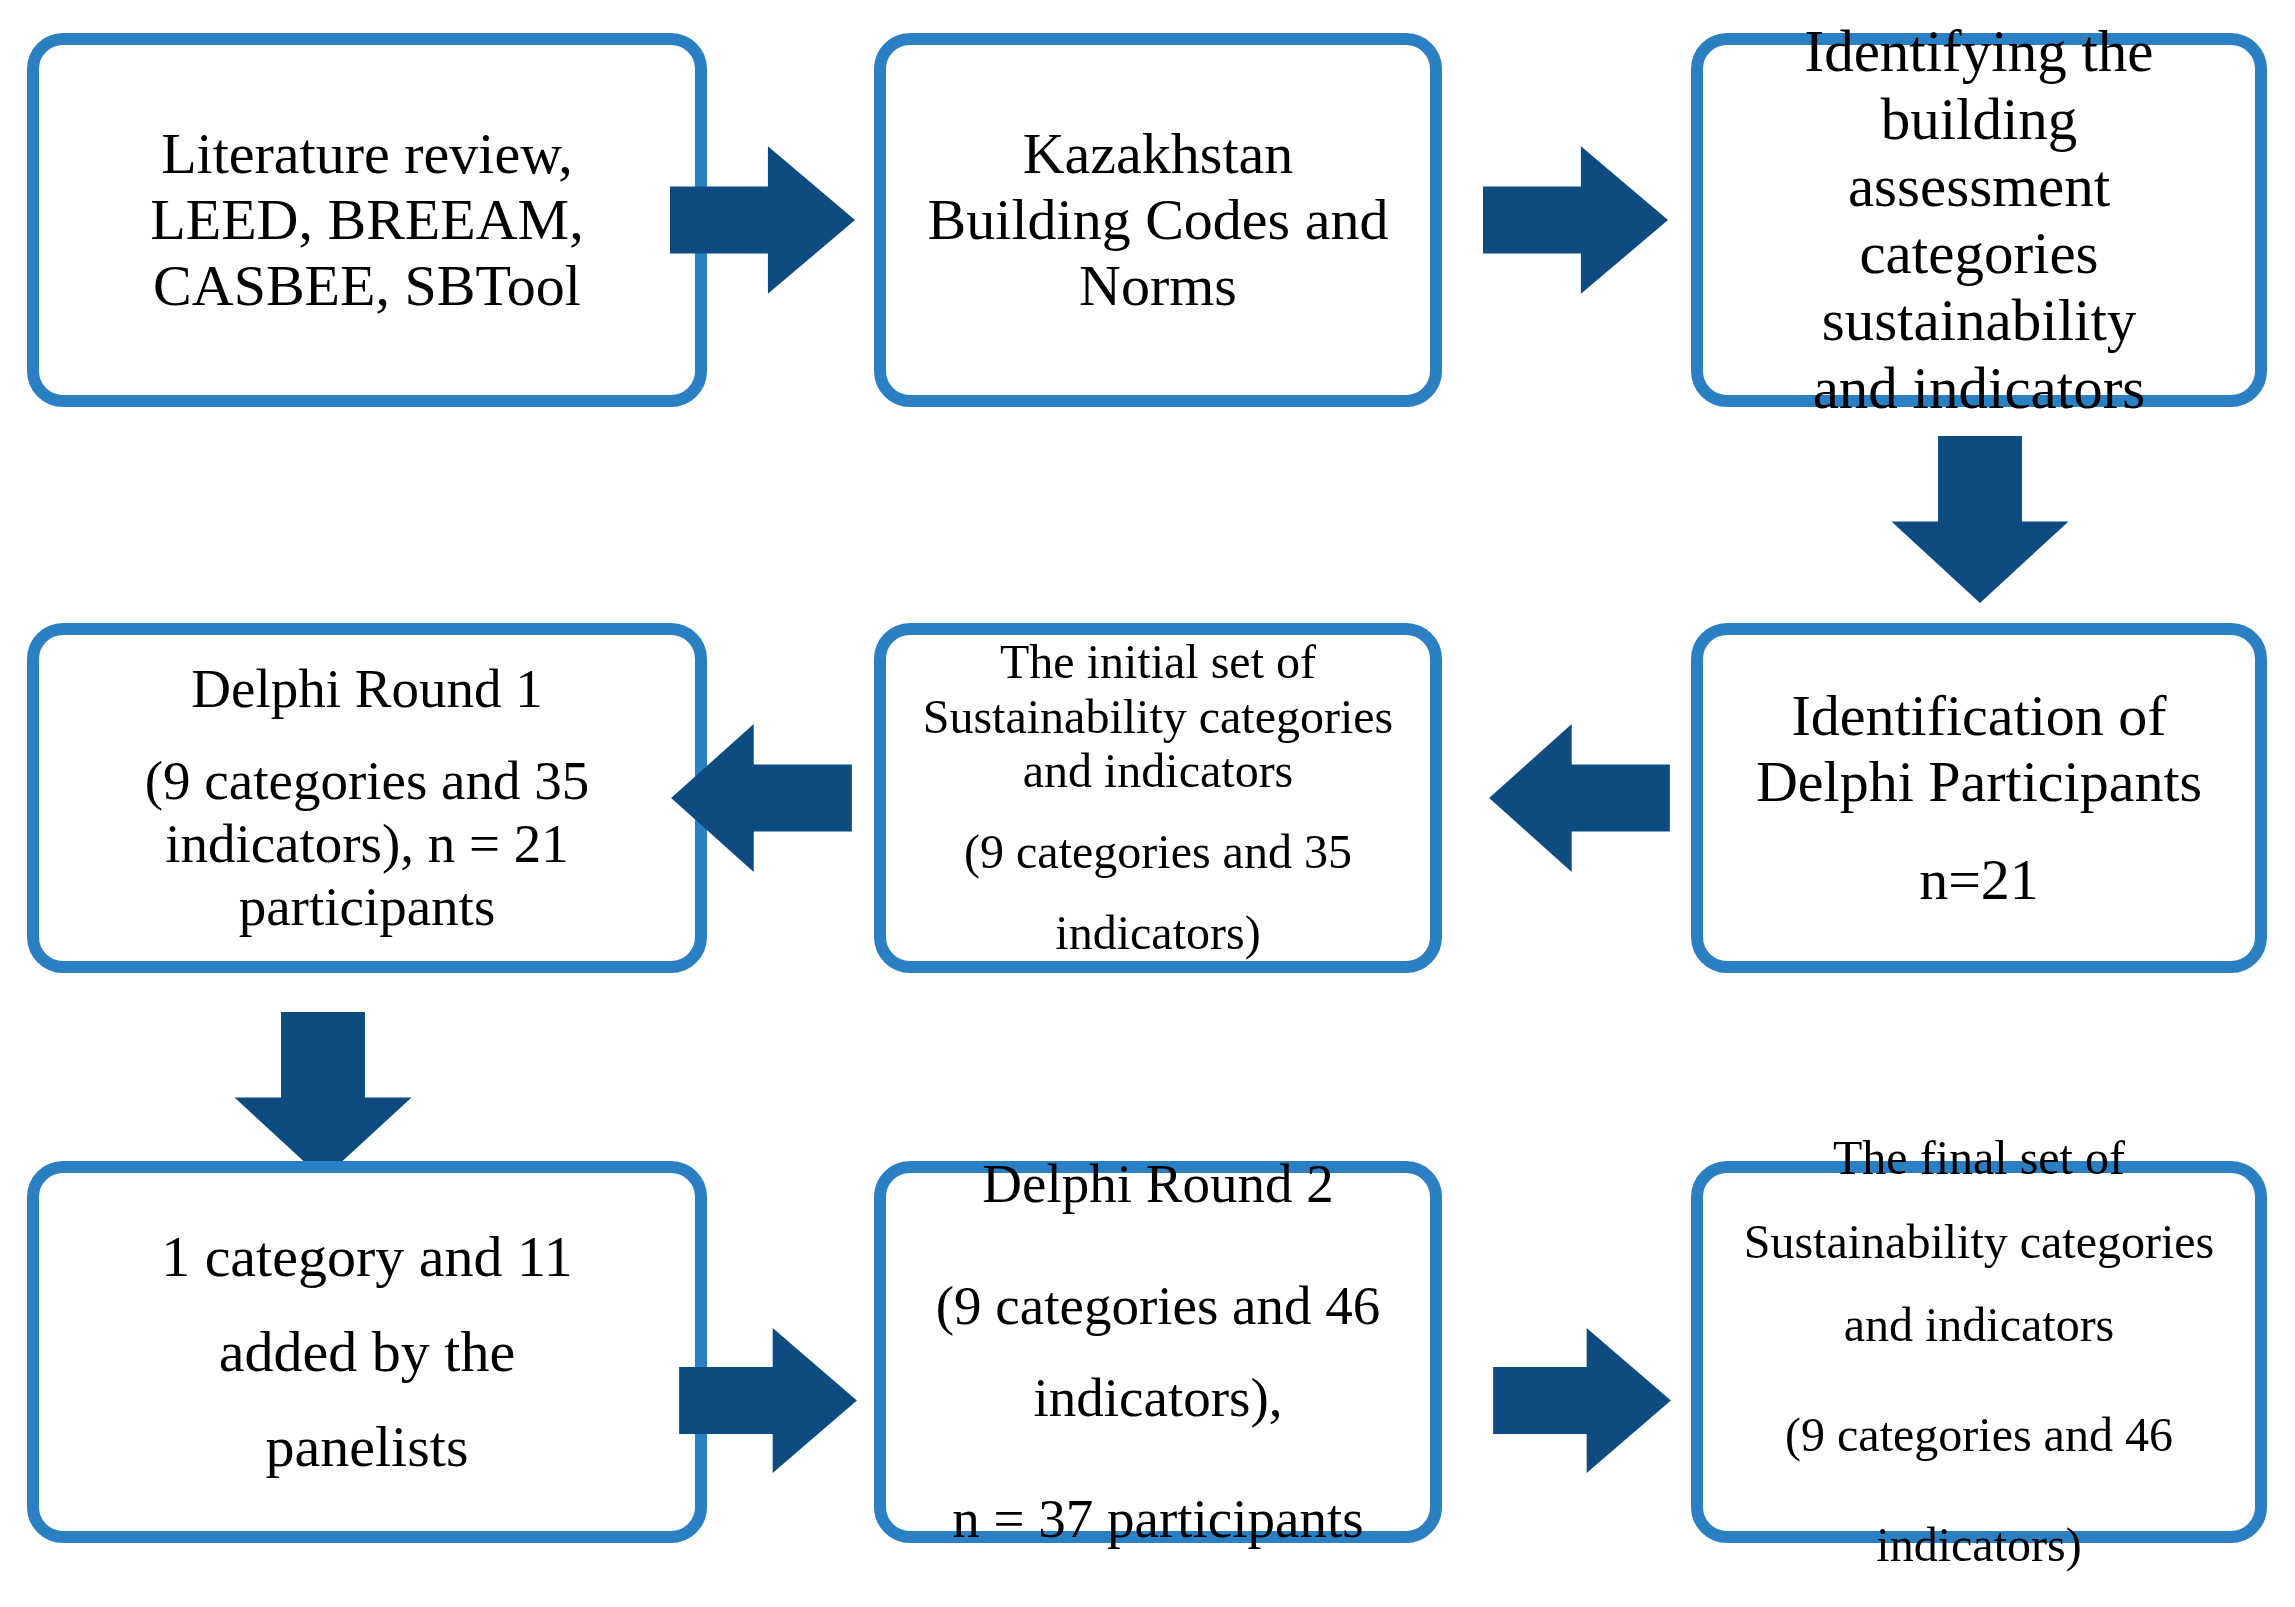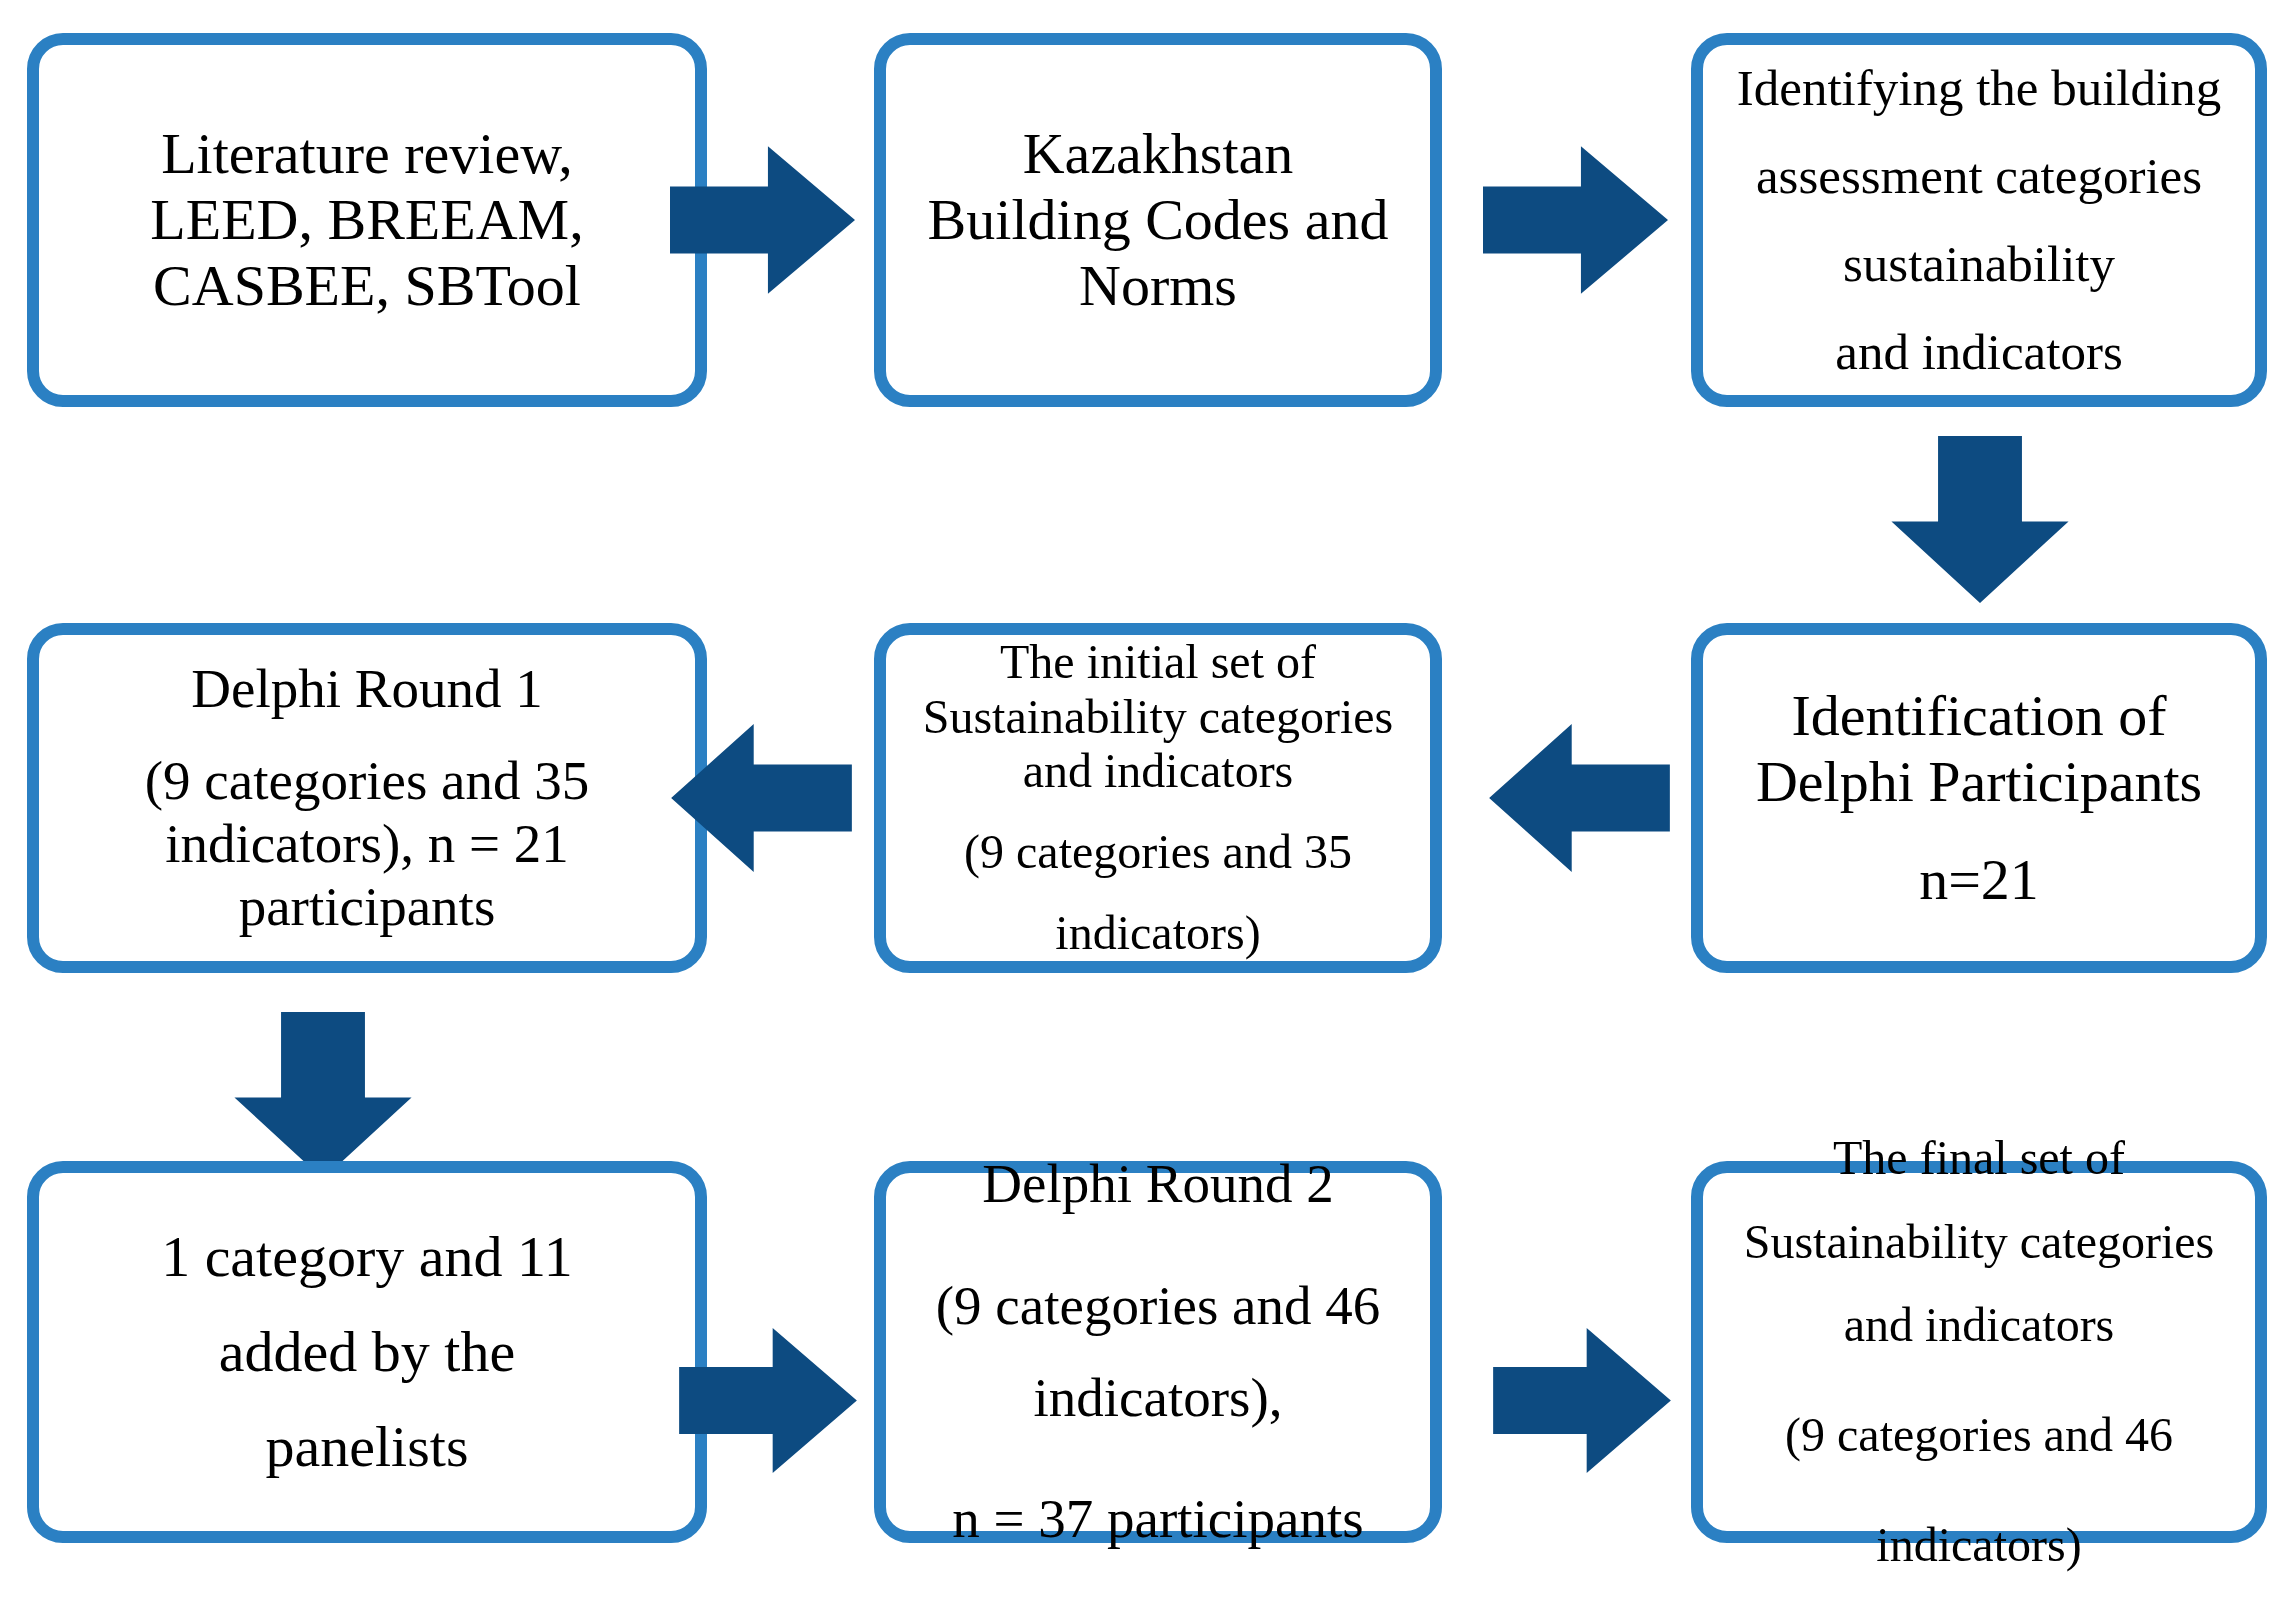--- a/index.html
+++ b/index.html
@@ -39,21 +39,21 @@
     display: block;
     width: 100%;
     line-height: 1.14;
   }
   .node .para + .para { margin-top: 0.55em; }
   .node .para.tight + .para.tight { margin-top: 0; }
 
   
   .fs-xl  { font-size: 58px; }
   .fs-lg  { font-size: 55px; }
-  .fs-md  { font-size: 51px; justify-content: space-between; }
+  .fs-md  { font-size: 59px; }
   .fs-sm  { font-size: 48px; }
 
   
   .col-1 { left: 27px;   width: 680px;  }
   .col-2 { left: 874px; width: 568px;  }
   .col-3 { left: 1691px; width: 576px;  }
 
   .row-1 { top: 33px;   height: 374px; }
   .row-2 { top: 623px;  height: 350px; }
   .row-3 { top: 1161px; height: 382px; gap: 29px; }

